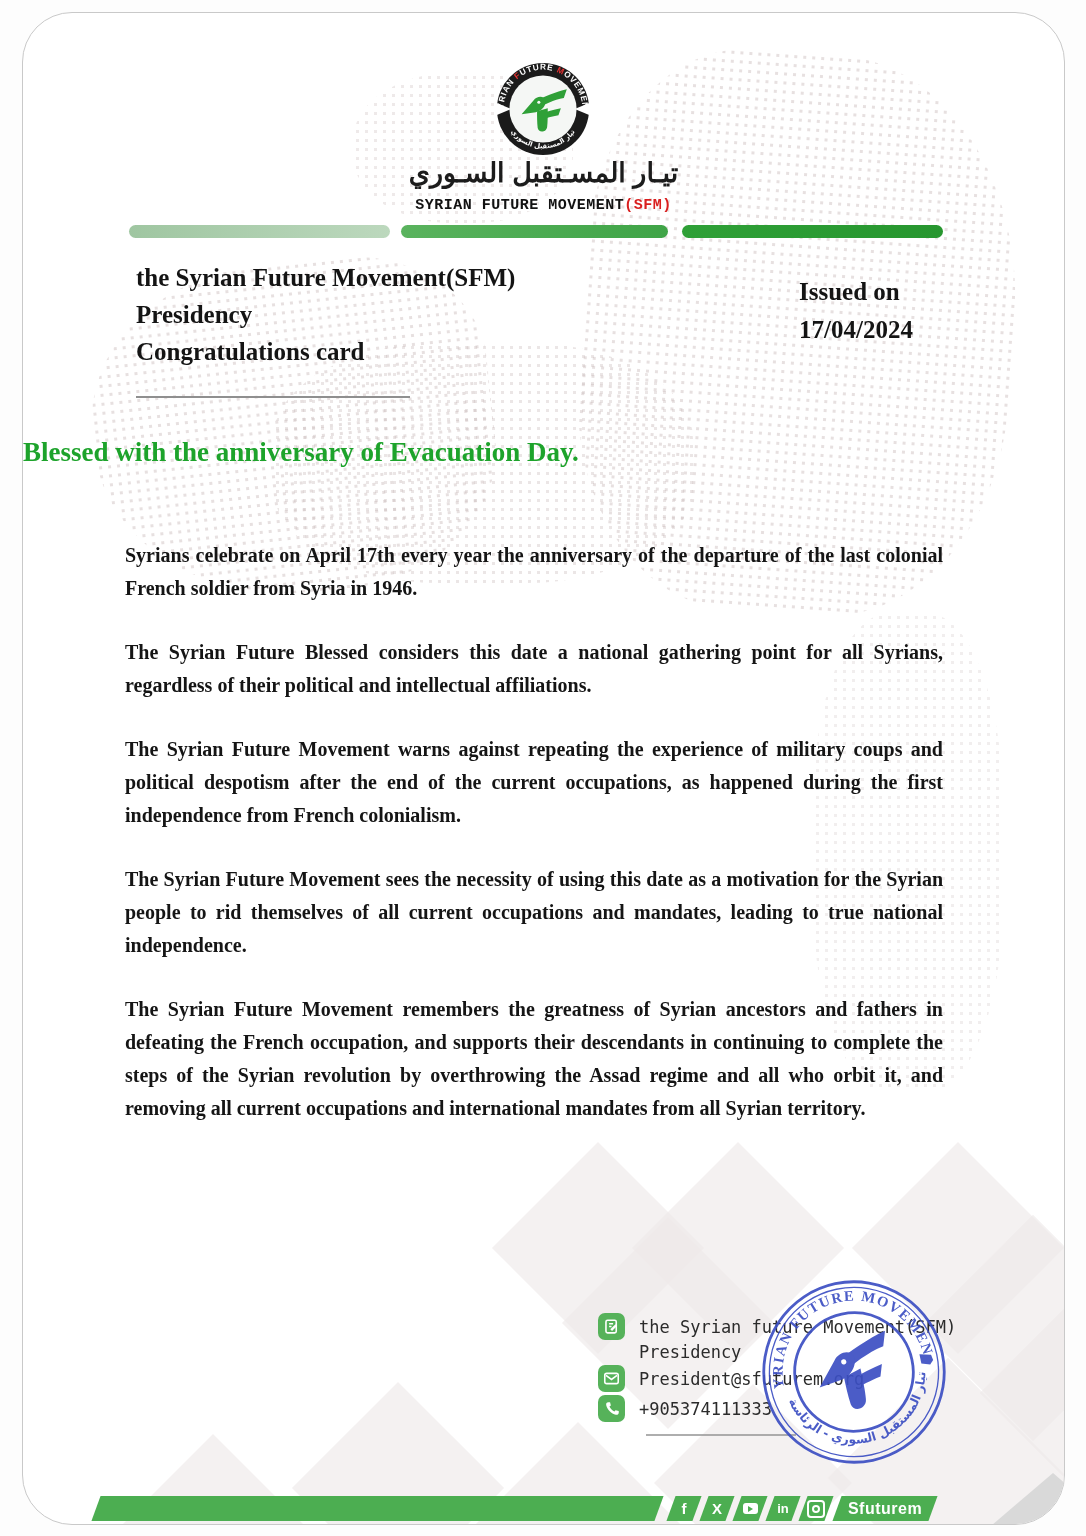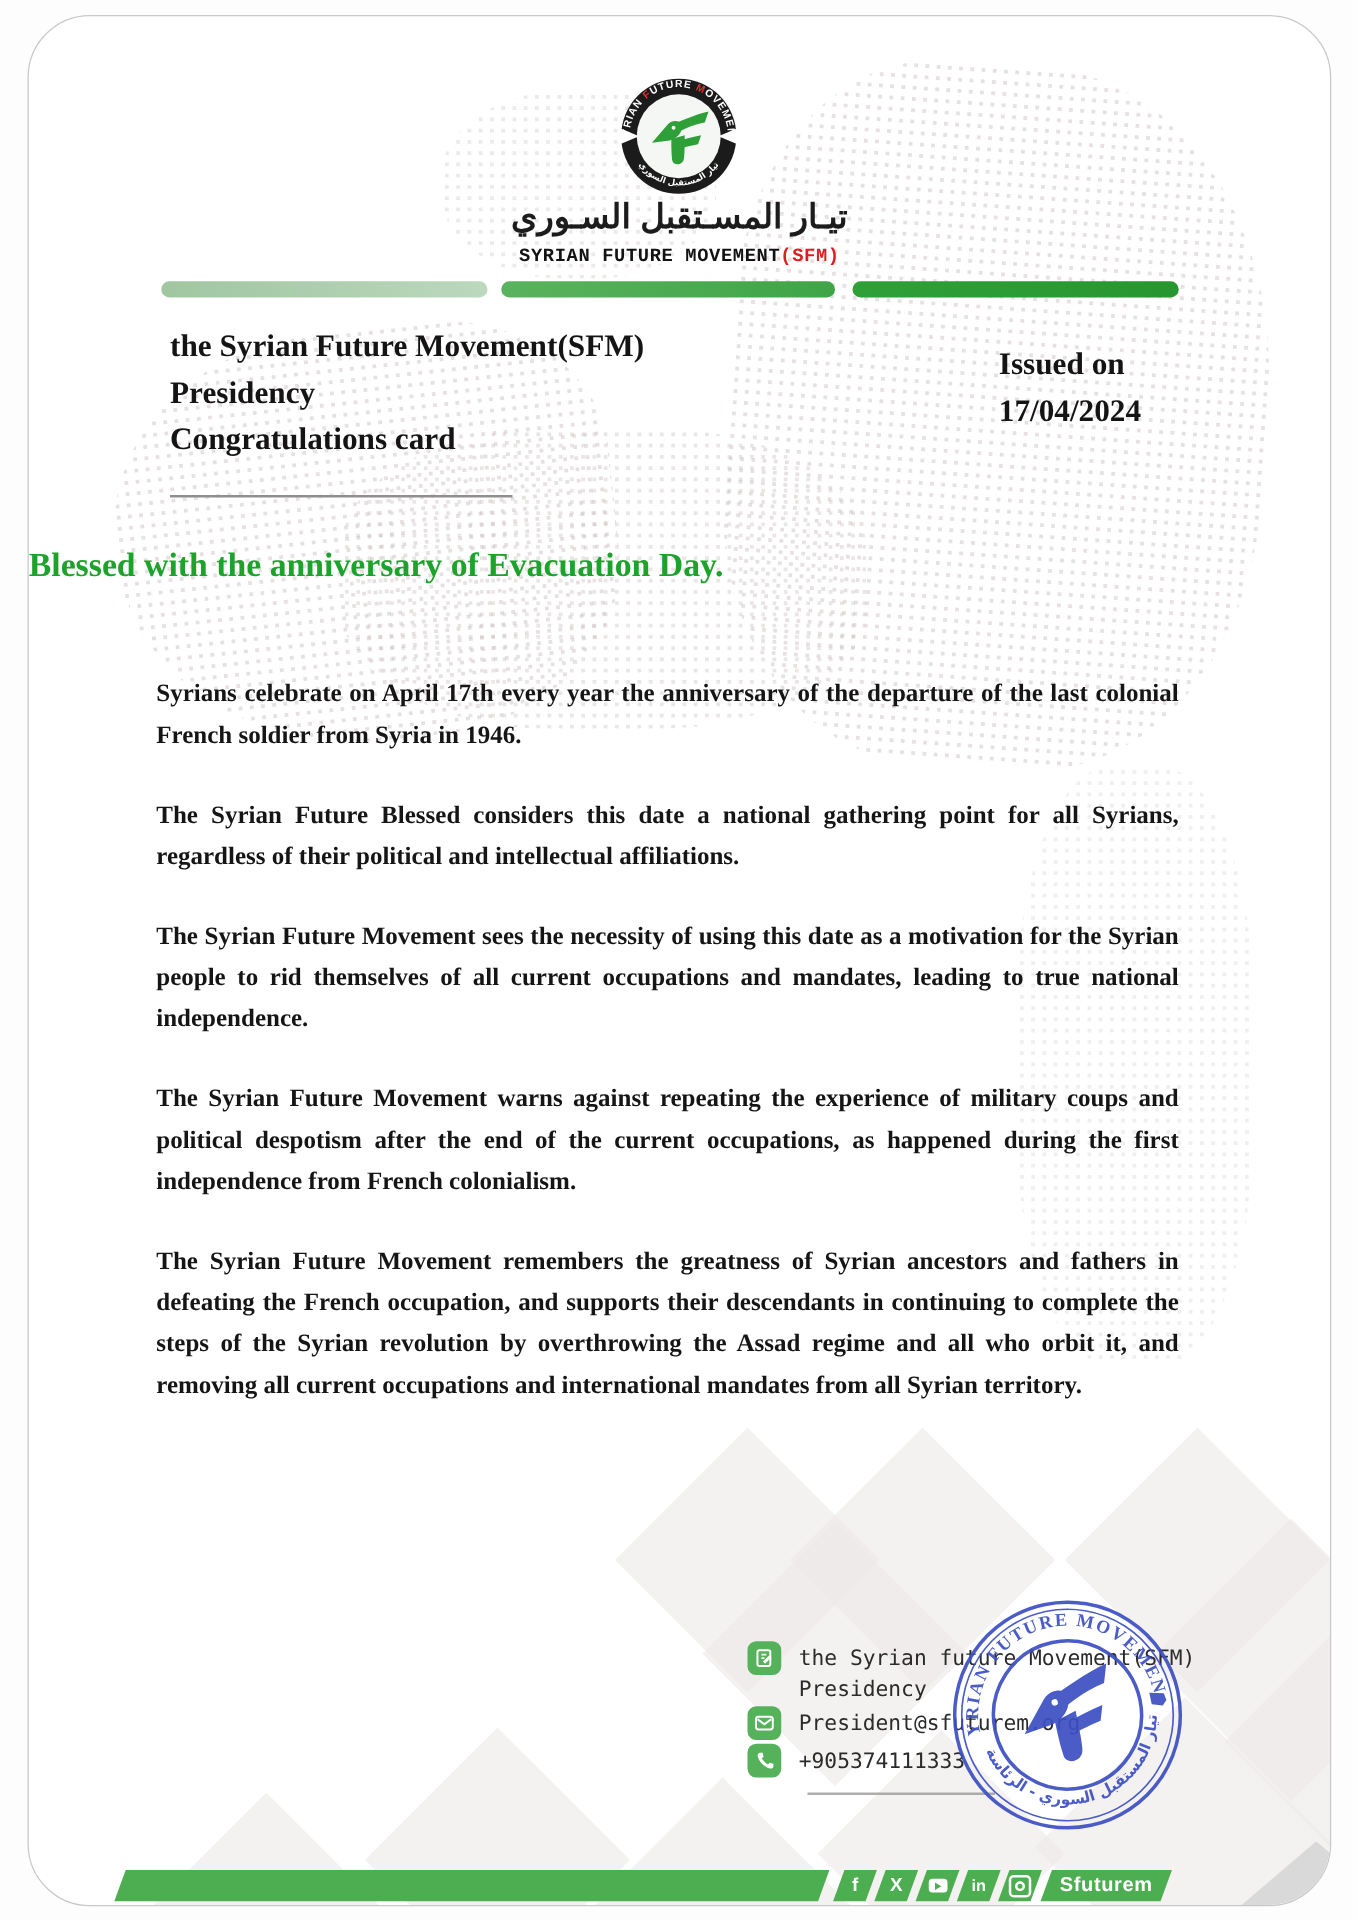--- a/index.html
+++ b/index.html
@@ -120,22 +120,22 @@
     <div class="issued">
       <div>Issued on</div>
       <div>17/04/2024</div>
     </div>
 
     <div class="heading">Blessed with the anniversary of Evacuation Day.</div>
 
     <div class="bodytext">
       <p>Syrians celebrate on April 17th every year the anniversary of the departure of the last colonial French soldier from Syria in 1946.</p>
       <p>The Syrian Future Blessed considers this date a national gathering point for all Syrians, regardless of their political and intellectual affiliations.</p>
+      <p>The Syrian Future Movement warns against repeating the experience of military coups and political despotism after the end of the current occupations, as happened during the first independence from French colonialism.</p>
       <p>The Syrian Future Movement sees the necessity of using this date as a motivation for the Syrian people to rid themselves of all current occupations and mandates, leading to true national independence.</p>
-      <p>The Syrian Future Movement warns against repeating the experience of military coups and political despotism after the end of the current occupations, as happened during the first independence from French colonialism.</p>
       <p>The Syrian Future Movement remembers the greatness of Syrian ancestors and fathers in defeating the French occupation, and supports their descendants in continuing to complete the steps of the Syrian revolution by overthrowing the Assad regime and all who orbit it, and removing all current occupations and international mandates from all Syrian territory.</p>
     </div>
 
     <div class="c-row" style="top:1300px;">
       <span class="c-ic">
         <svg width="19" height="19" viewBox="0 0 24 24">
             <rect x="5" y="4" width="13" height="16" rx="2" fill="none" stroke="#fff" stroke-width="2"></rect>
             <path d="M9 8.5h5 M9 12h3" stroke="#fff" stroke-width="1.8" fill="none"></path>
             <path d="M10.5 15.5 L17 9 L19.2 11.2 L12.7 17.7 Z" fill="#fff"></path>
           </svg>

